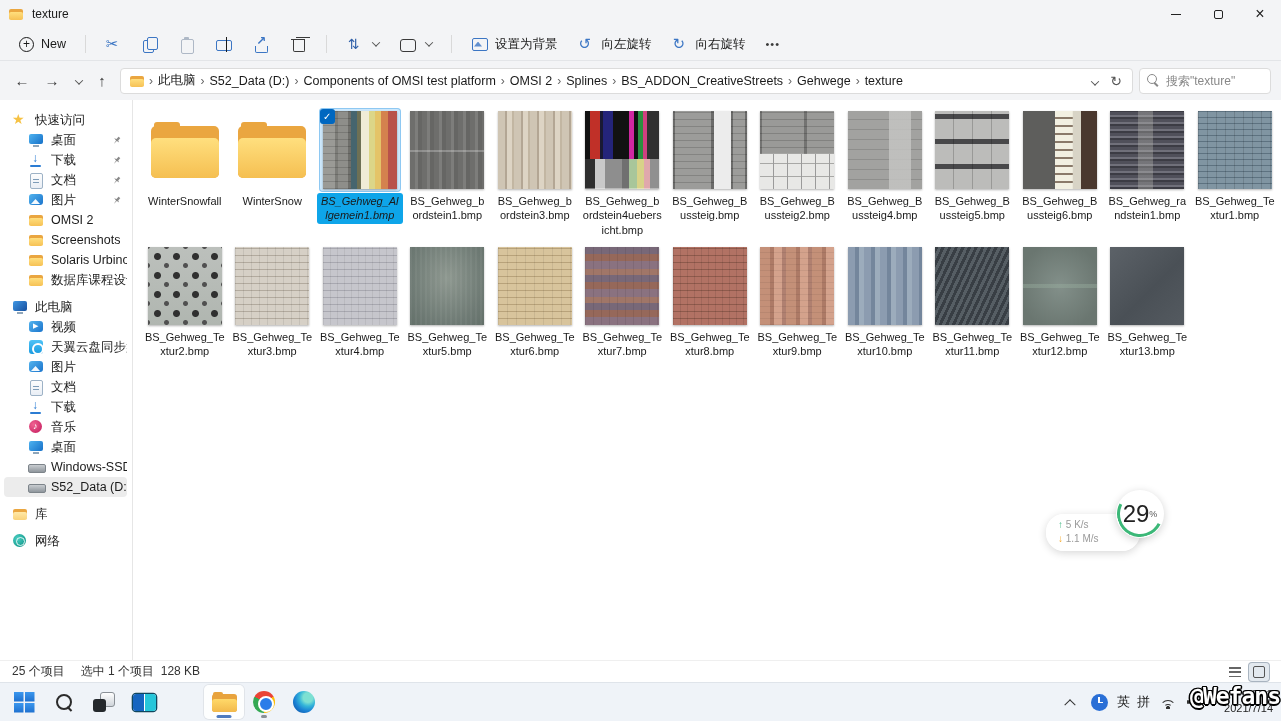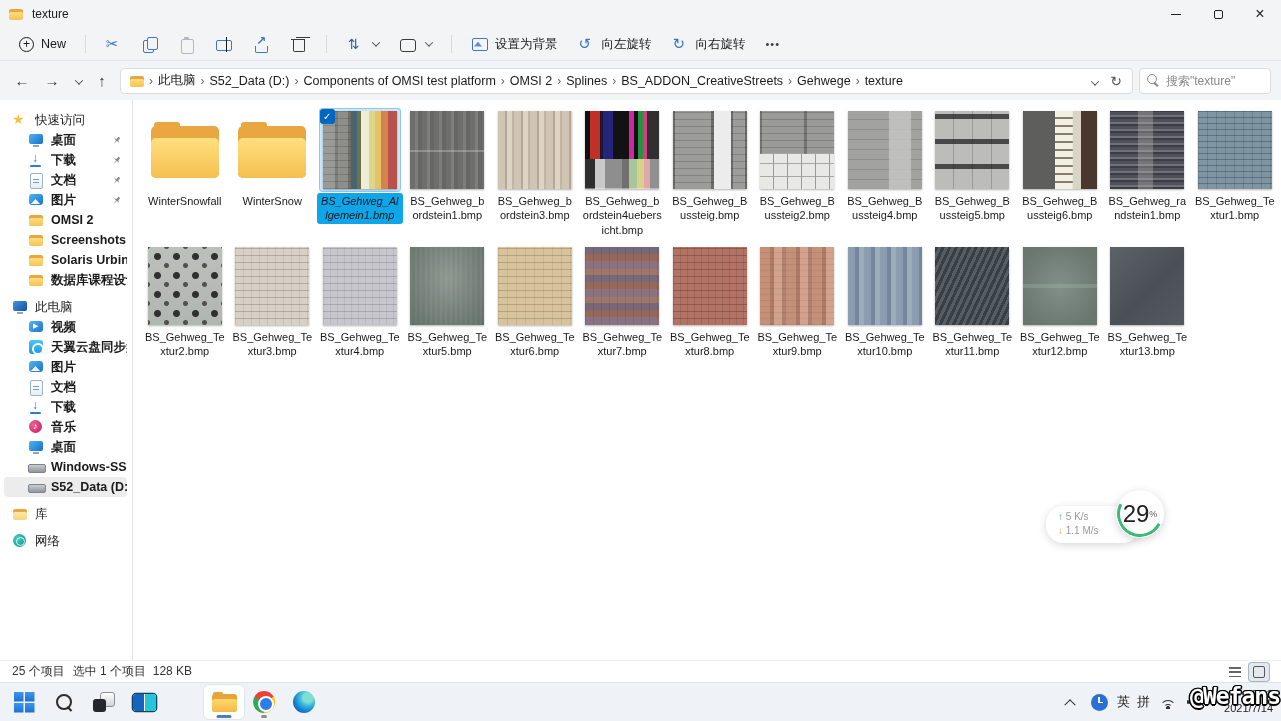--- a/index.html
+++ b/index.html
@@ -55,21 +55,21 @@
   .mag { position:relative; width:13px; height:13px; flex:none; }
   .mag::before { content:""; position:absolute; left:0; top:0; width:8px; height:8px; border:1.5px solid #8a8a8a; border-radius:50%; }
   .mag::after { content:""; position:absolute; left:8px; top:8px; width:5px; height:1.5px; background:#8a8a8a; transform:rotate(45deg); transform-origin:0 0; }
   .searchbox input { border:none; outline:none; width:100%; font-size:12px; color:#333; background:transparent; font-family:inherit; }
   .searchbox input::placeholder { color:#888; }
 
   
   .content { flex:1; display:flex; overflow:hidden; background:#fff; }
   .sidebar { width:133px; flex:none; border-right:1px solid #e6e6e6; padding:10px 2px 0 4px; overflow:hidden; }
   .side-row { display:flex; align-items:center; gap:7px; height:20px; padding-left:8px; font-size:12.5px; border-radius:4px; margin-right:3px; white-space:nowrap; }
-  .side-item { padding-left:24px;font-weight:bold; }
+  .side-item { padding-left:24px; }
   .side-row.sel { background:#ececec; }
   .side-section { margin-bottom:7px; }
   .pin { width:9px; height:9px; background:#8a8a8a; margin-left:auto; margin-right:6px; flex:none;
          clip-path:polygon(40% 0,65% 0,65% 38%,88% 48%,57% 53%,52% 100%,46% 53%,14% 48%,40% 38%); transform:rotate(40deg); }
   .lbl { overflow:hidden; text-overflow:clip; }
 
   
   .ico { position:relative; width:16px; height:16px; flex:none; display:inline-block; }
   .ico-star::before { content:"★"; position:absolute; left:0; top:-1px; font-size:14px; color:#f6c244; }
   .ico-desktop::before, .ico-computer::before { content:""; position:absolute; left:1px; top:2px; width:14px; height:10px; border-radius:2px; background:linear-gradient(135deg,#4fb3f0,#1670c8); }
@@ -102,21 +102,21 @@
   .thumb { width:74px; height:78px; box-shadow:0 1px 2px rgba(0,0,0,.3); }
   .fname { font-size:11px; line-height:1.3; text-align:center; max-width:86px; word-break:break-all; padding:1px 3px; border-radius:3px; margin-top:1px; }
   .fname.sel { background:#0ea5e9;font-style:italic; }
   .check { position:absolute; top:1px; left:1px; width:15px; height:15px; background:#0067c0; border-radius:3px; color:#fff; font-size:10px; line-height:15px; text-align:center; }
   .bigfolder { width:68px; height:56px; position:relative; }
   .bigfolder::before { content:""; position:absolute; left:0; right:0; top:4px; bottom:0; background:#eaa640; border-radius:5px; }
   .bigfolder .tab { position:absolute; top:0; left:3px; width:26px; height:9px; background:#eaa640; border-radius:3px 3px 0 0; }
   .bigfolder::after { content:""; position:absolute; left:0; right:0; bottom:0; height:40px; background:linear-gradient(#ffdf7e,#f5bf51); border-radius:5px; }
 
   
-  .statusbar { height:22px; border-top:1px solid #efefef; display:flex; align-items:center; padding:0 12px; font-size:12px; color:#333; gap:8px; flex:none; background:#fff; }
+  .statusbar { height:22px; border-top:1px solid #efefef; display:flex; align-items:center; padding:0 12px; font-size:12px; color:#333; gap:16px; flex:none; background:#fff; }
   .status-right { margin-left:auto; display:flex; gap:4px; align-items:center; }
   .sv { width:20px; height:18px; display:flex; align-items:center; justify-content:center; border-radius:3px; position:relative; }
   .sv-details::before { content:""; width:12px; height:10px; background:repeating-linear-gradient(0deg,#666 0 1.5px,#0000 1.5px 4.2px); }
   .sv-large { background:#e3e9ef; box-shadow:0 0 0 1px #a9b4c0; }
   .sv-large::before { content:""; width:10px; height:10px; border:1.4px solid #555; border-radius:2px; }
 
   
   .taskbar { position:absolute; left:0; right:0; bottom:0; height:39px; background:#eff3f8; border-top:1px solid #dfe4ea; display:flex; align-items:center; padding:0 4px; }
   .slot { width:40px; height:34px; display:flex; align-items:center; justify-content:center; position:relative; border-radius:5px; flex:none; }
   .slot.active { background:rgba(255,255,255,.85); box-shadow:0 0 0 1px rgba(0,0,0,.06); }
@@ -153,21 +153,21 @@
   .tr-wifi { width:18px; height:14px; position:relative; background:radial-gradient(circle at 50% 92%,#333 1.6px,#0000 2.2px); }
   .tr-wifi::before { content:""; position:absolute; left:1px; bottom:-7px; width:14px; height:14px; border:1.8px solid #0000; border-top-color:#333; border-radius:50%; }
   .tr-wifi::after { content:""; position:absolute; left:5px; bottom:-3px; width:6px; height:6px; border:1.8px solid #0000; border-top-color:#333; border-radius:50%; }
   .tr-vol { width:20px; height:14px; position:relative; }
   .tr-vol::before { content:""; position:absolute; left:0; top:1px; width:12px; height:12px; background:#333; clip-path:polygon(0 35%,35% 35%,72% 2%,72% 98%,35% 65%,0 65%); }
   .tr-vol::after { content:"×"; position:absolute; right:1px; top:-2px; font-size:11px; color:#333; }
   .clock { text-align:right; font-size:11px; line-height:1.25; color:#222; width:58px; }
 
   
   .floatwidget { position:absolute; left:1046px; top:490px; width:118px; height:52px; z-index:40; }
-  .speedpill { position:absolute; left:0; top:16px; width:94px; height:37px; background:rgba(255,255,255,.96); border-radius:18px; box-shadow:0 2px 8px rgba(0,0,0,.16); padding:4px 0 0 12px; font-size:10px; color:#9a9a9a; line-height:14px; }
+  .speedpill { position:absolute; left:0; top:24px; width:94px; height:37px; background:rgba(255,255,255,.96); border-radius:18px; box-shadow:0 2px 8px rgba(0,0,0,.16); padding:4px 0 0 12px; font-size:10px; color:#9a9a9a; line-height:14px; }
   .speedpill .up { color:#41b883; font-size:10px; }
   .speedpill .down { color:#f5a623; font-size:10px; }
   .ballwrap { position:absolute; left:70px; top:0; width:48px; height:48px; background:#fff; border-radius:50%; box-shadow:0 2px 8px rgba(0,0,0,.18); display:flex; align-items:center; justify-content:center; }
   .ballwrap .ring { position:absolute; inset:1px; border-radius:50%; border:3px solid #0000; border-left-color:#3cb878; border-bottom-color:#3cb878; transform:rotate(-18deg); }
   .pct { font-size:24px; color:#222; }
   .pctsign { font-size:9px; color:#555; }
 
   
   .watermark { position:absolute; right:1px; bottom:12px; z-index:60; font-family:"DejaVu Sans Mono",monospace; font-weight:bold; font-size:23px; color:#fff; letter-spacing:-1px;
     text-shadow:-1.5px 0 #000,1.5px 0 #000,0 -1.5px #000,0 1.5px #000,-1px -1px #000,1px 1px #000,-1px 1px #000,1px -1px #000; }

